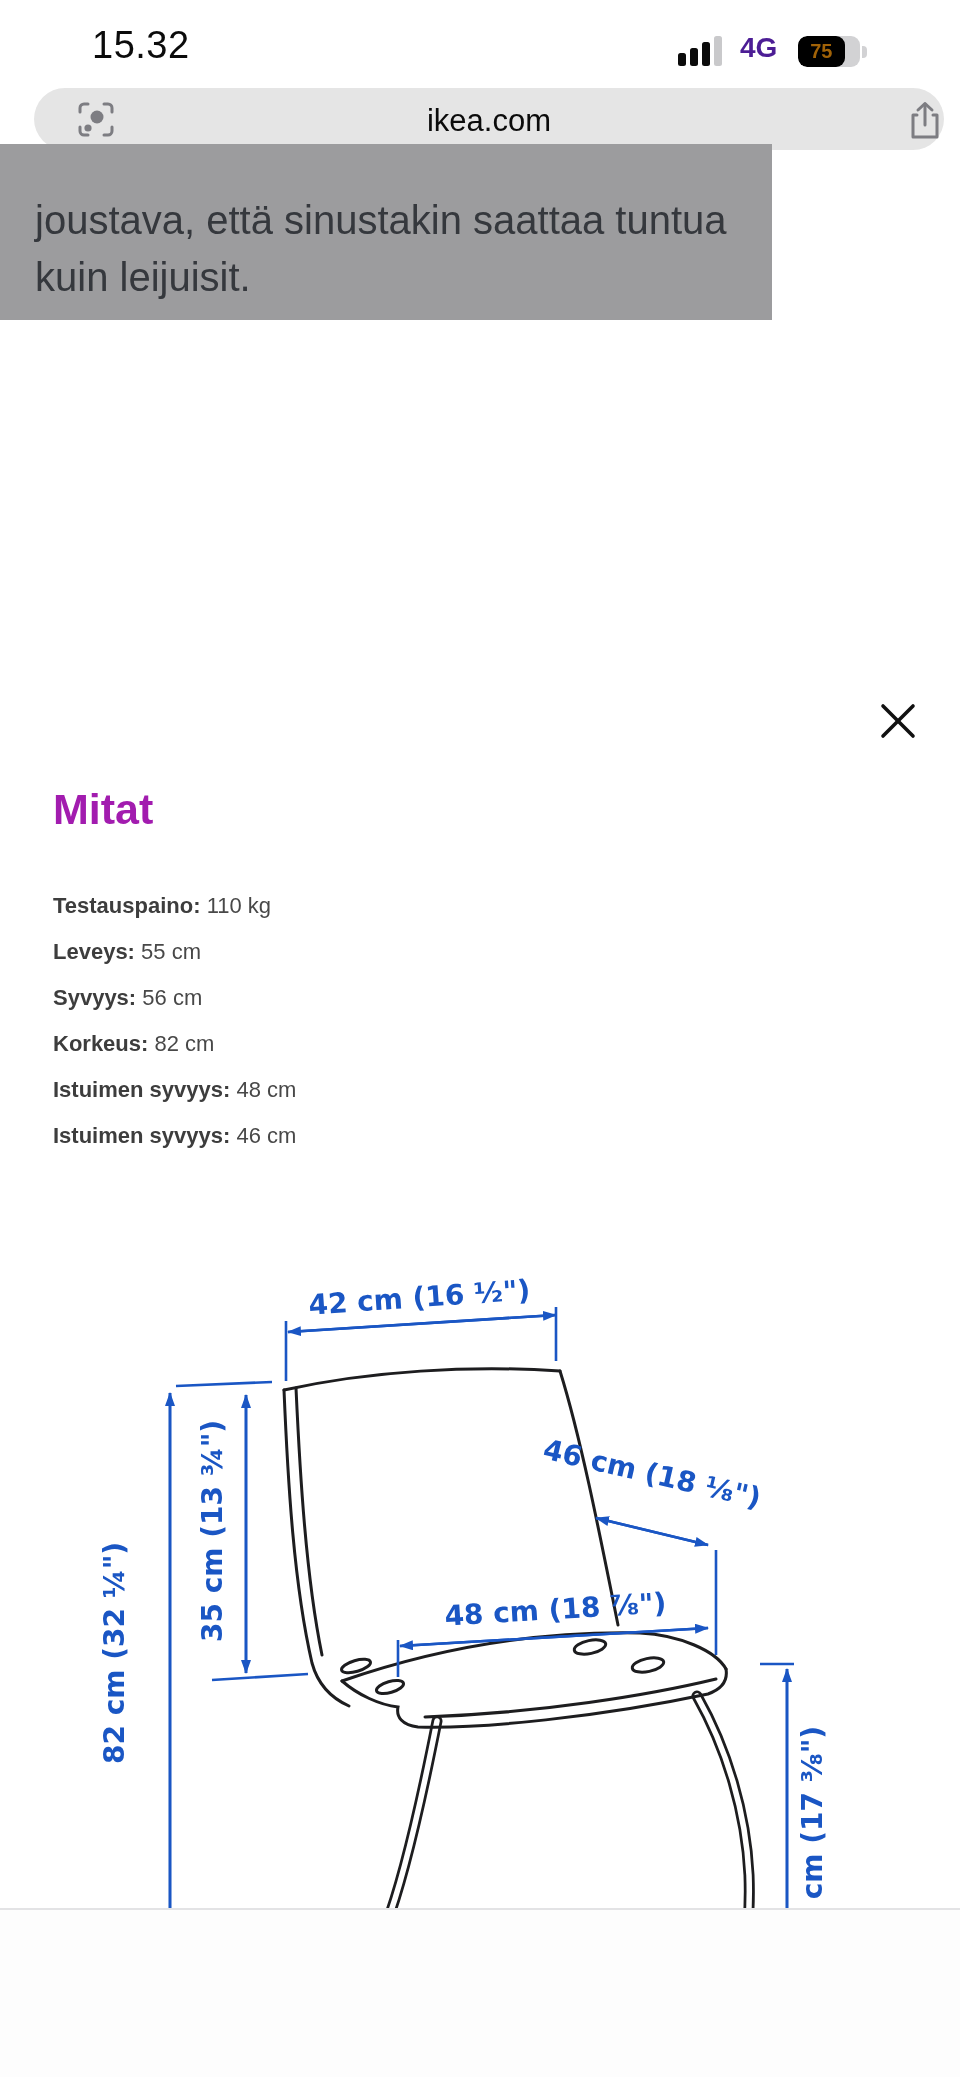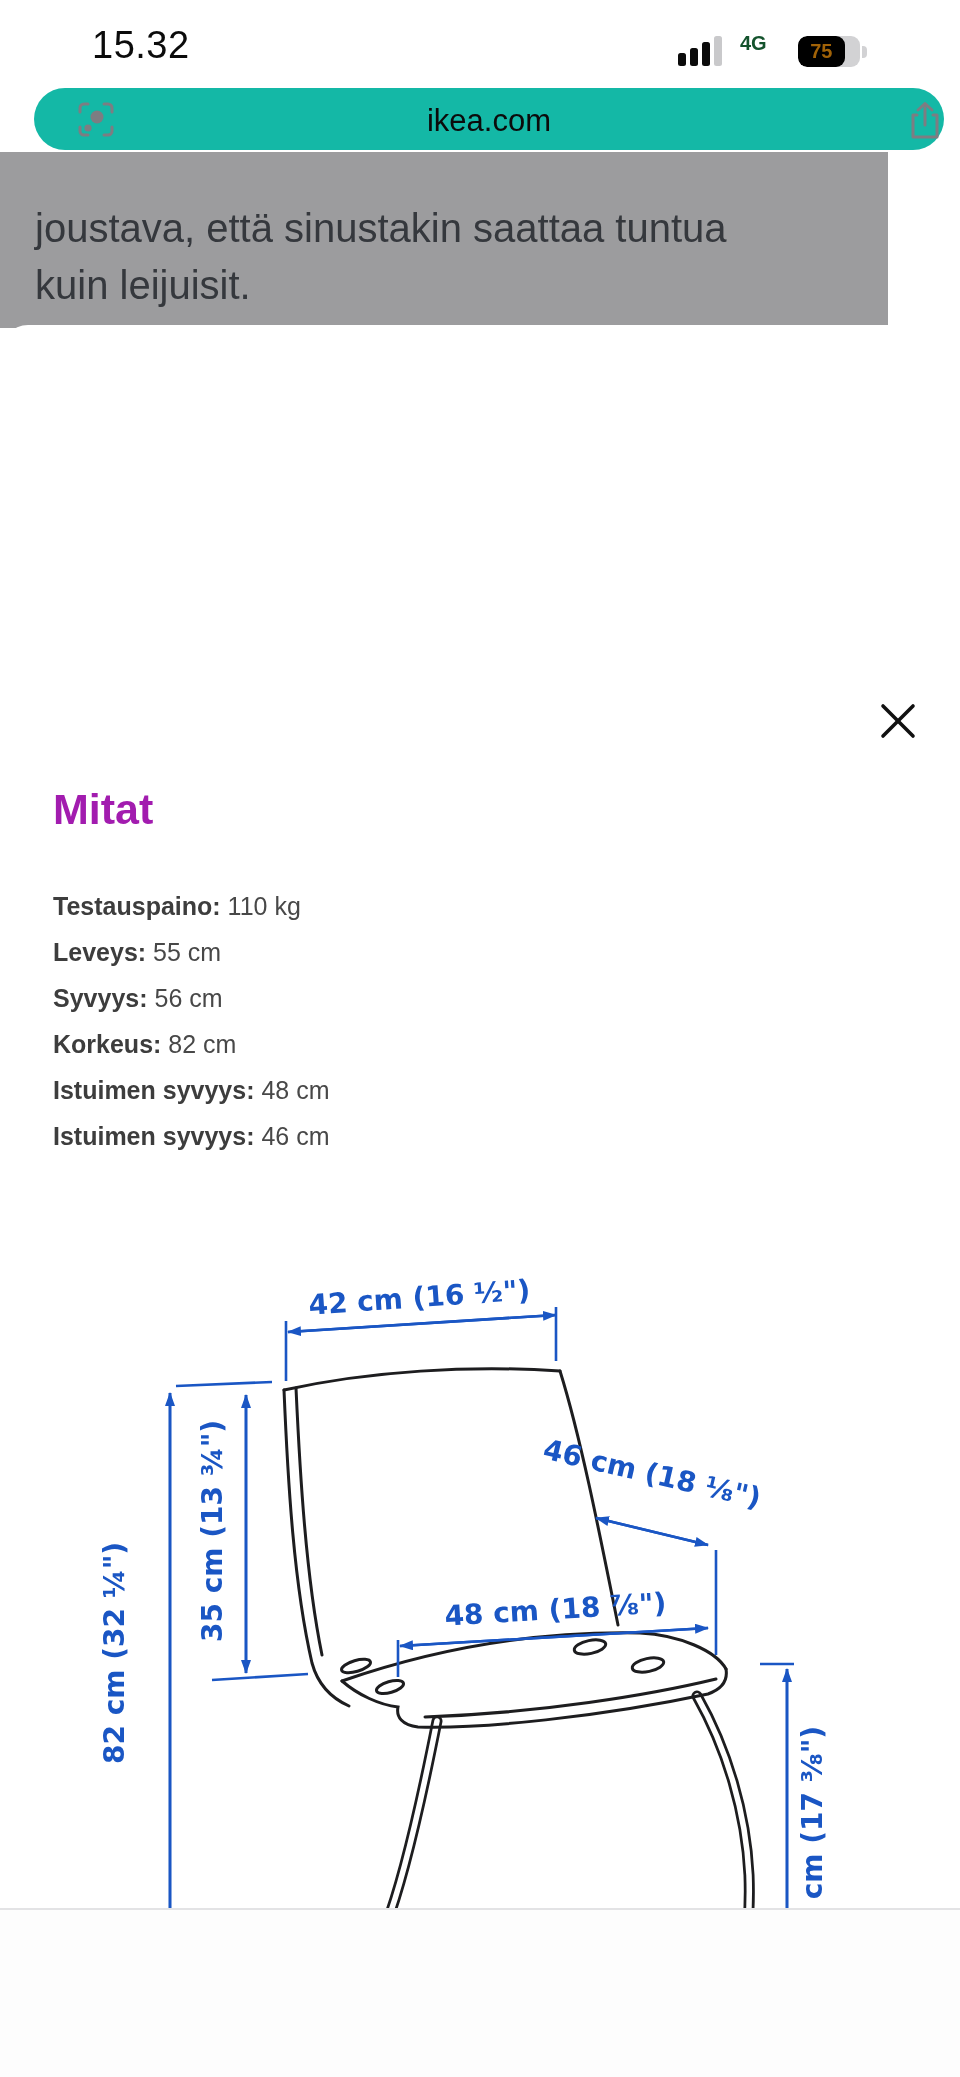--- a/index.html
+++ b/index.html
@@ -7,38 +7,38 @@
     width:960px;height:2077px;position:relative;overflow:hidden;
     background:#ffffff;
     font-family:"Liberation Sans", sans-serif;
     -webkit-font-smoothing:antialiased;
   }
   
   .status-bar{position:absolute;left:0;top:0;width:960px;height:84px;background:#fff;}
   .status-time{position:absolute;left:92px;top:24px;font-size:38px;font-weight:400;color:#0b0b0b;letter-spacing:.5px;}
   .sig{position:absolute;bottom:0;border-radius:2.5px;width:8px;background:#0b0b0b;}
   .signal-wrap{position:absolute;left:678px;top:30px;width:48px;height:36px;}
-  .net-type{position:absolute;left:740px;top:32px;font-size:20px;font-weight:600;color:#14532d;text-align:center;}
+  .net-type{position:absolute;left:740px;top:32px;font-size:28px;font-weight:600;color:#4c1d95;text-align:center;}
   .battery{position:absolute;left:798px;top:36px;width:62px;height:31px;border-radius:9px;background:#d2d2d4;overflow:hidden;}
   .battery-fill{position:absolute;left:0;top:0;height:100%;width:75%;background:#000;border-radius:9px;
     display:flex;align-items:center;justify-content:center;}
   .battery-pct{color:#a16207;font-size:20px;font-weight:700;}
   .battery-cap{position:absolute;left:862px;top:46px;width:5px;height:12px;background:#d2d2d4;border-radius:0 4px 4px 0;}
   
-  .url-bar{position:absolute;left:34px;top:88px;width:910px;height:62px;background:#14b8a6;border-radius:31px;}
+  .url-bar{position:absolute;left:34px;top:88px;width:910px;height:62px;background:#e5e5e5;border-radius:31px;}
   .url-text{position:absolute;left:0;right:0;top:15px;text-align:center;font-size:31px;color:#0b0b0b;}
   .urlicon{position:absolute;top:13px;}
   
-  .page-dim{position:absolute;left:0;top:152px;width:888px;height:176px;background:#9c9c9e;overflow:hidden;}
+  .page-dim{position:absolute;left:0;top:144px;width:772px;height:176px;background:#9c9c9e;overflow:hidden;}
   .dim-line{position:absolute;left:35px;font-size:40px;color:#35383d;white-space:nowrap;}
   
   .modal{position:absolute;left:0;top:325px;width:960px;height:1583px;background:#fff;border-radius:28px 28px 0 0;}
   .close-btn{position:absolute;left:874px;top:372px;width:48px;height:48px;cursor:pointer;}
   .modal-title{position:absolute;left:53px;top:460px;font-size:43px;font-weight:700;color:#a21caf;}
-  .spec-list{position:absolute;left:53px;top:558px;font-size:25px;color:#484848;line-height:46px;}
+  .spec-list{position:absolute;left:53px;top:558px;font-size:22px;color:#484848;line-height:46px;}
   .spec-list b{font-weight:700;color:#3d3d3d;}
   .diagram-svg{position:absolute;left:0;top:928px;}
   
   .toolbar{position:absolute;left:0;top:1908px;width:960px;height:169px;background:#fdfdfd;border-top:2px solid #e3e3e5;}
 </style>
 </head>
 <body>
 
 <div class="status-bar">
   <div class="status-time">15.32</div>

